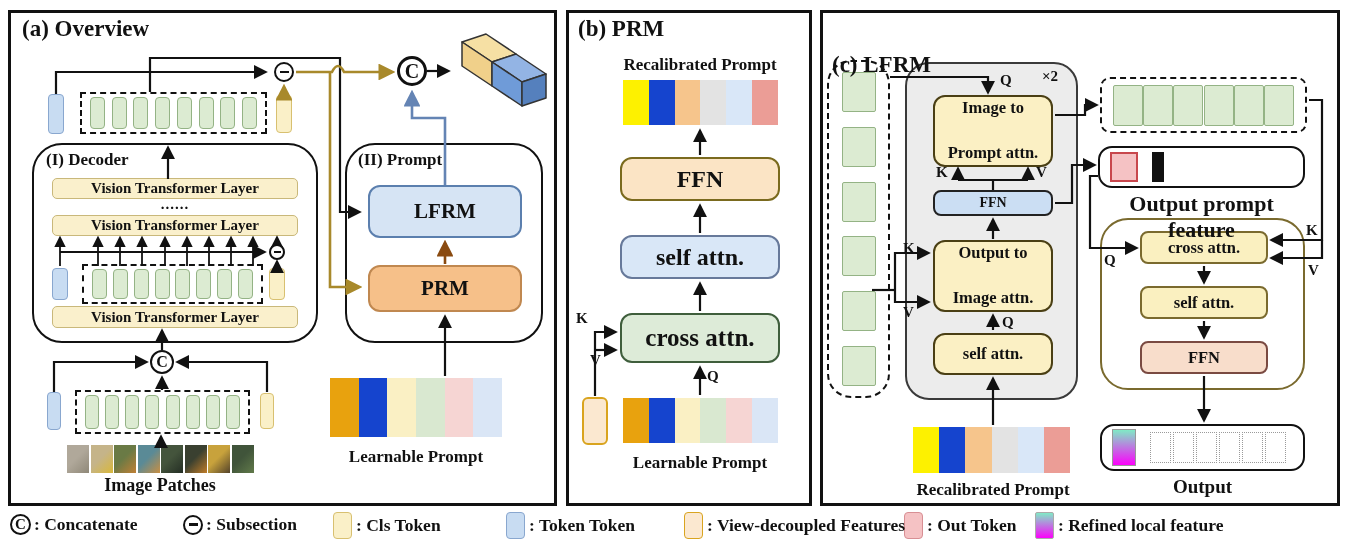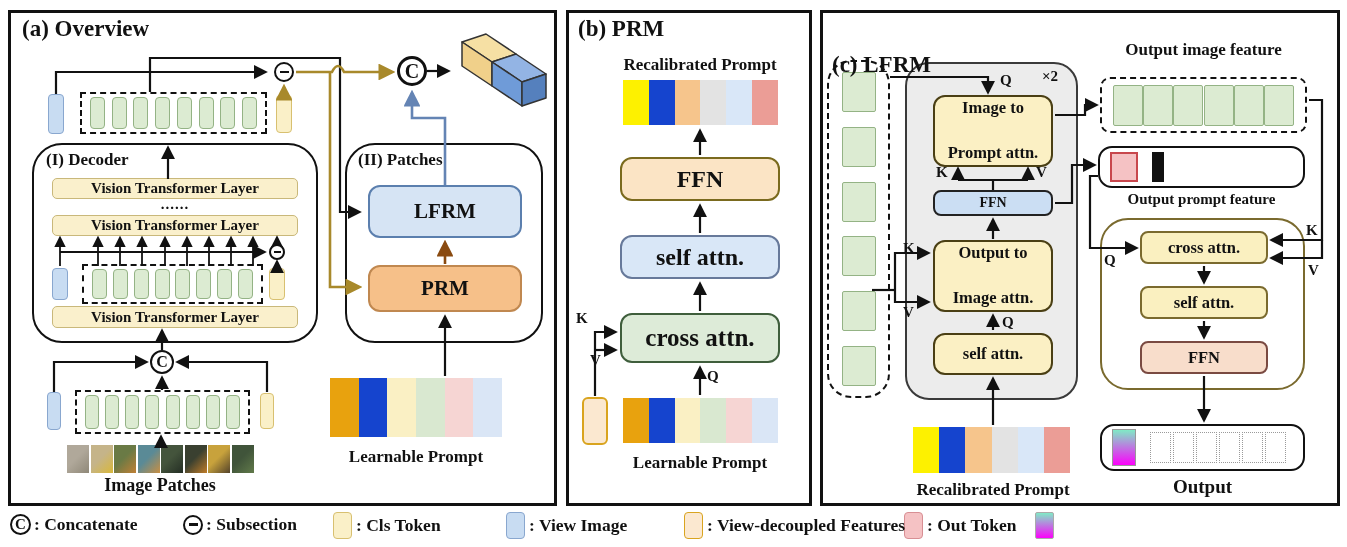--- a/index.html
+++ b/index.html
@@ -74,21 +74,21 @@
       <div class="tok tok-green" style="width: 15px; height: 30px;"></div>
       <div class="tok tok-green" style="width: 15px; height: 30px;"></div>
       <div class="tok tok-green" style="width: 15px; height: 30px;"></div>
       <div class="tok tok-green" style="width: 15px; height: 30px;"></div>
       <div class="tok tok-green" style="width: 15px; height: 30px;"></div>
     </div>
   <div class="tok-cls" style="left:269px;top:268px;width:16px;height:32px;"></div>
   <div class="vtl" style="left:52px;top:306px;width:246px;height:22px;">Vision Transformer Layer</div>
 
   <div class="rbox" style="left:345px;top:143px;width:198px;height:200px;"></div>
-  <div class="slabel" style="left:358px;top:150px;">(II) Patches</div>
+  <div class="slabel" style="left:358px;top:150px;">(II) Prompt</div>
   <div class="modbox" style="left:368px;top:185px;width:154px;height:53px;background:#d6e4f4;border:2px solid #5b7fae;font-size:21px;">LFRM</div>
   <div class="modbox" style="left:368px;top:265px;width:154px;height:47px;background:#f6c089;border:2px solid #c08850;font-size:21px;">PRM</div>
 
   <div class="circ" style="left:397px;top:56px;width:30px;height:30px;border:3px solid #111;font-size:20px;">C</div>
   <div class="circ" style="left:274px;top:62px;width:20px;height:20px;border:2.5px solid #111;">
       <span class="minusbar"></span>
     </div>
   <div class="circ" style="left:269px;top:244px;width:16px;height:16px;border:2px solid #111;">
       <span class="minusbar" style="width:7px;height:2px;"></span>
     </div>
@@ -180,42 +180,41 @@
   <div class="blockrow" style="left:913px;top:427px;width:157px;height:46px;">
       <div class="blk" style="background: rgb(253, 241, 0);"></div>
       <div class="blk" style="background: rgb(21, 68, 206);"></div>
       <div class="blk" style="background: rgb(246, 197, 140);"></div>
       <div class="blk" style="background: rgb(227, 227, 227);"></div>
       <div class="blk" style="background: rgb(217, 231, 248);"></div>
       <div class="blk" style="background: rgb(235, 157, 150);"></div>
     </div>
   <div class="clabel" style="left:908px;top:480px;width:170px;">Recalibrated Prompt</div>
 
-  <div class="clabel" style="left:1100px;top:40px;width:207px;">Output image feature</div>
   <div class="dashbox" style="left:1100px;top:77px;width:207px;height:56px;border-radius:10px;padding:0 11px;">
       <div class="sq-green" style="width: 30px; height: 41px;"></div>
       <div class="sq-green" style="width: 30px; height: 41px;"></div>
       <div class="sq-green" style="width: 30px; height: 41px;"></div>
       <div class="sq-green" style="width: 30px; height: 41px;"></div>
       <div class="sq-green" style="width: 30px; height: 41px;"></div>
       <div class="sq-green" style="width: 30px; height: 41px;"></div>
     </div>
 
   <div class="abs" style="left:1098px;top:146px;width:207px;height:42px;border:2px solid #111;border-radius:14px;box-sizing:border-box;display:flex;align-items:center;padding:0 10px;z-index:2;background:#fff;">
     <div style="width:28px;height:30px;background:#f5c2c4;border:2px solid #c8474d;box-sizing:border-box;margin-right:14px;"></div>
     <div style="display:flex;width:144px;height:30px;">
         <div class="blk" style="background: rgb(250, 241, 118); border: 1px solid rgb(17, 17, 17);"></div>
         <div class="blk" style="background: rgb(250, 224, 184); border: 1px solid rgb(17, 17, 17);"></div>
         <div class="blk" style="background: rgb(207, 224, 244); border: 1px solid rgb(17, 17, 17);"></div>
         <div class="blk" style="background: rgb(250, 224, 190); border: 1px solid rgb(17, 17, 17);"></div>
         <div class="blk" style="background: rgb(210, 226, 200); border: 1px solid rgb(17, 17, 17);"></div>
         <div class="blk" style="background: rgb(248, 204, 204); border: 1px solid rgb(17, 17, 17);"></div>
       </div>
   </div>
-  <div class="clabel" style="left:1098px;top:191px;width:207px;font-size:15px;">Output prompt feature</div>
+  <div class="clabel" style="left:1098px;top:191px;width:207px;font-size:22px;">Output prompt feature</div>
 
   <div class="rbox" style="left:1100px;top:218px;width:205px;height:172px;border-color:#7a6a2e;border-radius:28px;"></div>
   <div class="modbox" style="left:1140px;top:231px;width:128px;height:33px;background:#faf0c0;border:2px solid #7a6a2e;border-radius:8px;font-size:16.5px;">cross attn.</div>
   <div class="modbox" style="left:1140px;top:286px;width:128px;height:33px;background:#faf0c0;border:2px solid #7a6a2e;border-radius:8px;font-size:16.5px;">self attn.</div>
   <div class="modbox" style="left:1140px;top:341px;width:128px;height:33px;background:#f8ddcb;border:2px solid #7a4a42;border-radius:8px;font-size:16.5px;">FFN</div>
 
   <div class="abs" style="left:1100px;top:424px;width:205px;height:47px;border:2px solid #111;border-radius:14px;box-sizing:border-box;display:flex;align-items:center;padding:0 10px;z-index:2;background:#fff;">
     <div style="width:24px;height:37px;background:linear-gradient(#80eac6,#fb02fb);border:1px solid #999;box-sizing:border-box;margin-right:14px;"></div>
     <div style="display:flex;gap:2px;">
         <div class="dot-slot" style="width: 21px; height: 31px;"></div>
@@ -335,27 +334,28 @@
         <span class="minusbar"></span>
       </span>
     <span>: Subsection</span>
   </div>
   <div class="legend-item" style="left:333px;top:512px;">
     <span class="chip" style="background:#faf0c8;border:1.5px solid #d8c070;"></span>
     <span>: Cls Token</span>
   </div>
   <div class="legend-item" style="left:506px;top:512px;">
     <span class="chip" style="background:#c8dcf2;border:1.5px solid #89a7cf;"></span>
-    <span>: View Image</span>
+    <span>: Token Token</span>
   </div>
   <div class="legend-item" style="left:904px;top:512px;">
     <span class="chip" style="background:#f5c2c4;border:1.5px solid #d88f94;"></span>
     <span>: Out Token</span>
   </div>
   <div class="legend-item" style="left:684px;top:512px;">
     <span class="chip" style="background:#fbe8d0;border:1.5px solid #d9a41f;"></span>
     <span>: View-decoupled Features</span>
   </div>
   <div class="legend-item" style="left:1035px;top:512px;">
     <span class="chip" style="background:linear-gradient(#80eac6,#fb02fb);border:1px solid #aaa;border-radius:2px;"></span>
+    <span>: Refined local feature</span>
   </div>
 
 </div>
 
 </body></html>

